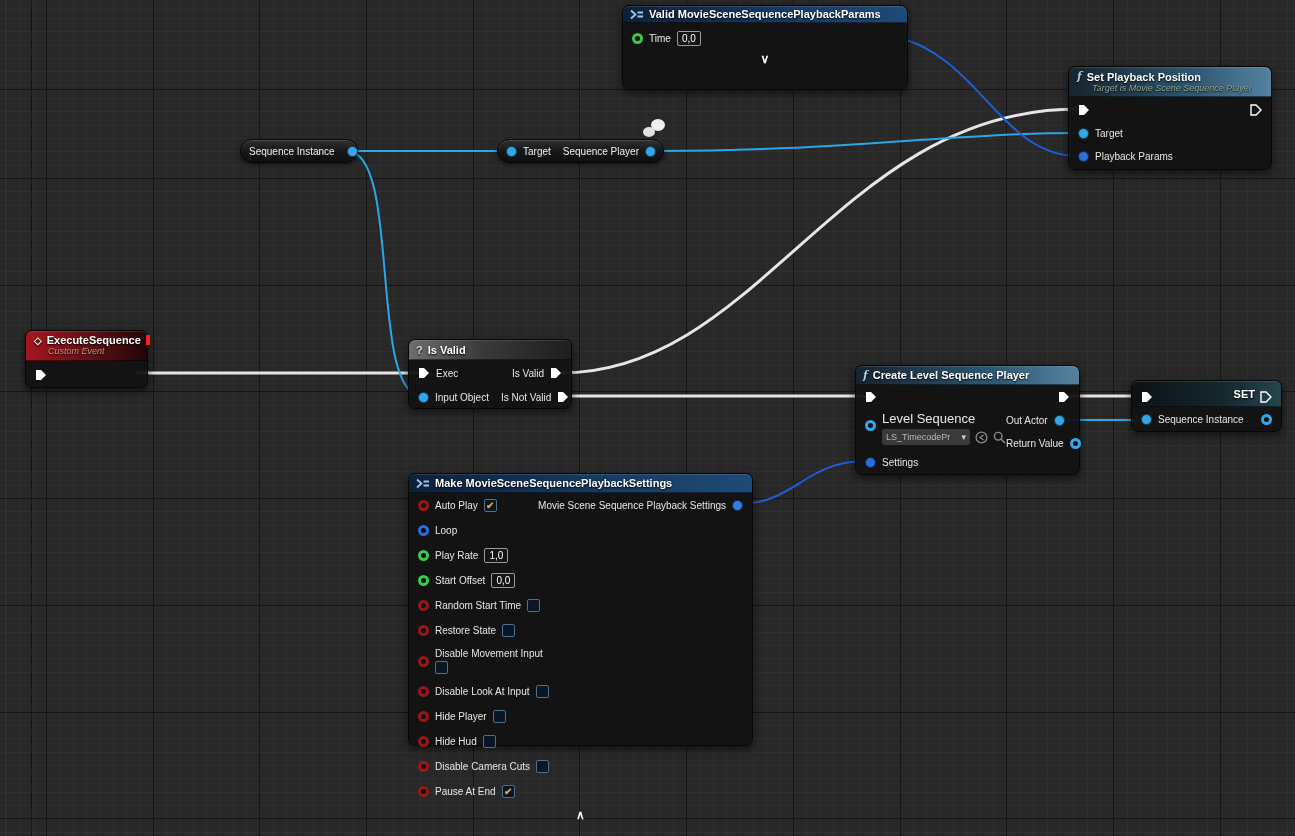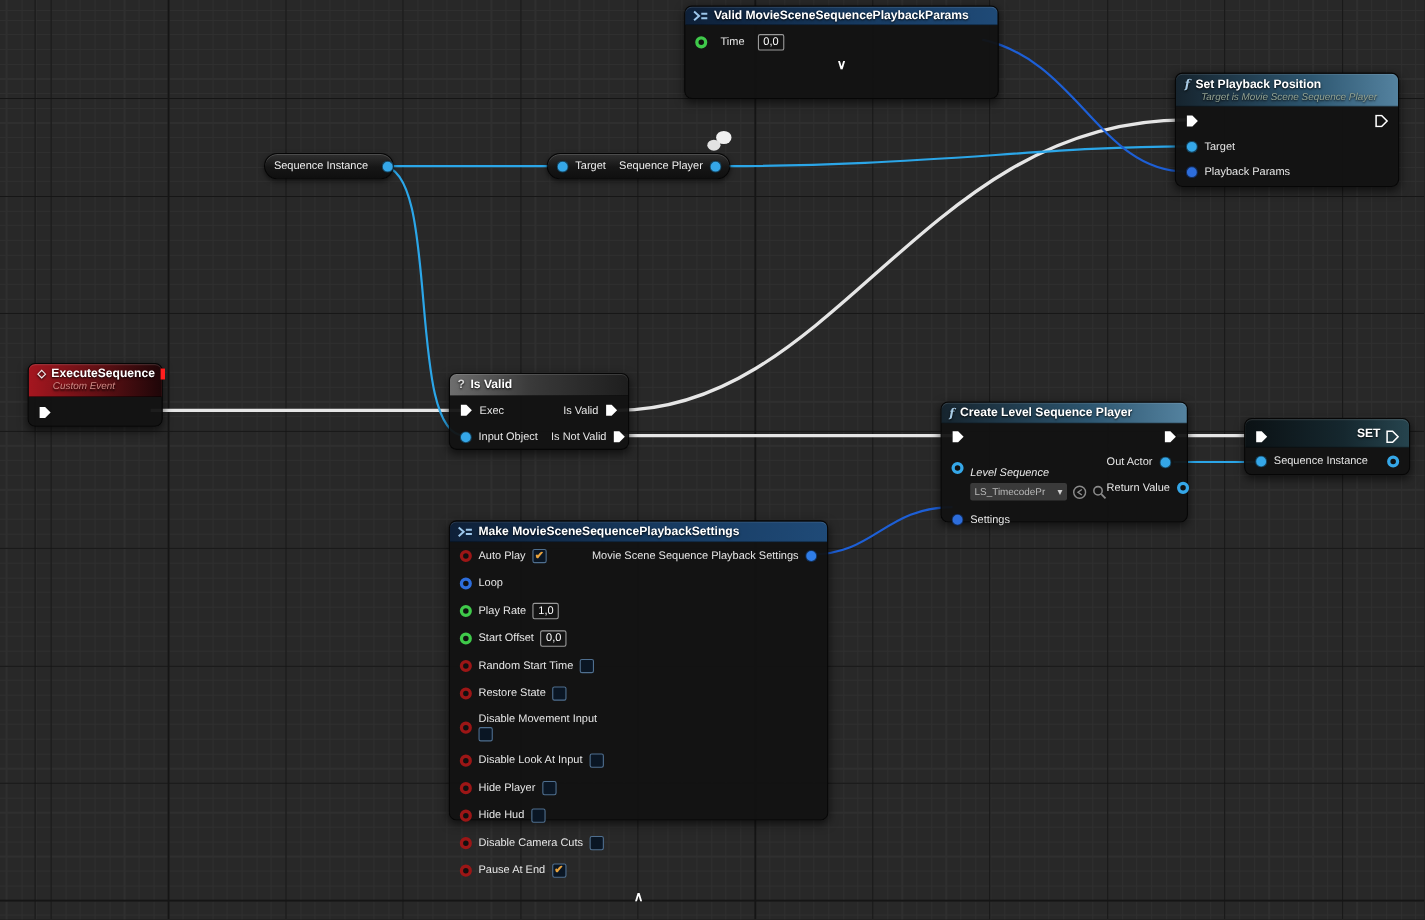--- a/index.html
+++ b/index.html
@@ -113,21 +113,21 @@
   </svg>
 
   <div class="node" style="left:622px;top:5px;width:286px;height:85px;">
     <div class="hdr hdr-struct">
       <svg class="mini-icon" width="14" height="11" viewBox="0 0 14 11">
           <path d="M1,1.5 L5.5,5.5 L1,9.5" fill="none" stroke="#9cc6ea" stroke-width="1.8"></path>
           <path d="M7.5,3.5 H13 M7.5,7.5 H13" stroke="#9cc6ea" stroke-width="1.8"></path>
         </svg>
       <span>Valid MovieSceneSequencePlaybackParams</span>
     </div>
-    <div class="row" style="height:20px;margin-top:5px;gap:12px;">
+    <div class="row" style="height:20px;margin-top:5px;">
       <span class="pin hollow" style="border-color:#3fc94a;"></span>
       <span class="lbl">Time</span>
       <span class="valbox">0,0</span>
     </div>
     <div class="chevron" style="margin-top:4px;">∨</div>
   </div>
 
   <div class="node" style="left:1068px;top:66px;width:204px;height:104px;">
     <div class="hdr hdr-fn hdr-2l" style="height:30px;">
       <span class="trow">
@@ -222,21 +222,21 @@
           <polygon points="1,1 6,1 11,6 6,11 1,11" fill="#fff"></polygon>
         </svg>
       <span class="spacer"></span>
       <svg class="execsvg" width="12" height="12">
           <polygon points="1,1 6,1 11,6 6,11 1,11" fill="#fff"></polygon>
         </svg>
     </div>
     <div class="cols" style="padding:0 9px;">
       <div style="position:relative;padding-left:17px;">
         <span class="pin hollow" style="border-color:#35a7e8;position:absolute;left:0;top:11px;"></span>
-        <div class="lbl" style="font-size:10px;margin-top:16px;font-style:italic;">Level Sequence</div>
+        <div class="lbl" style="font-size:13px;margin-top:2px;">Level Sequence</div>
         <div style="display:flex;align-items:center;gap:5px;margin-top:3px;">
           <span class="dropdown">
             <span class="dv">LS_TimecodePr</span>
             <span style="color:#cfcfcf;">▾</span>
           </span>
           <svg class="mini-icon" width="13" height="13" viewBox="0 0 13 13">
               <circle cx="6.5" cy="6.5" r="5.4" fill="none" stroke="#8b8b8b" stroke-width="1.3"></circle>
               <path d="M8.5,4 L5,6.5 L8.5,9" fill="none" stroke="#8b8b8b" stroke-width="1.3"></path>
             </svg>
           <svg class="mini-icon" width="13" height="13" viewBox="0 0 13 13">

